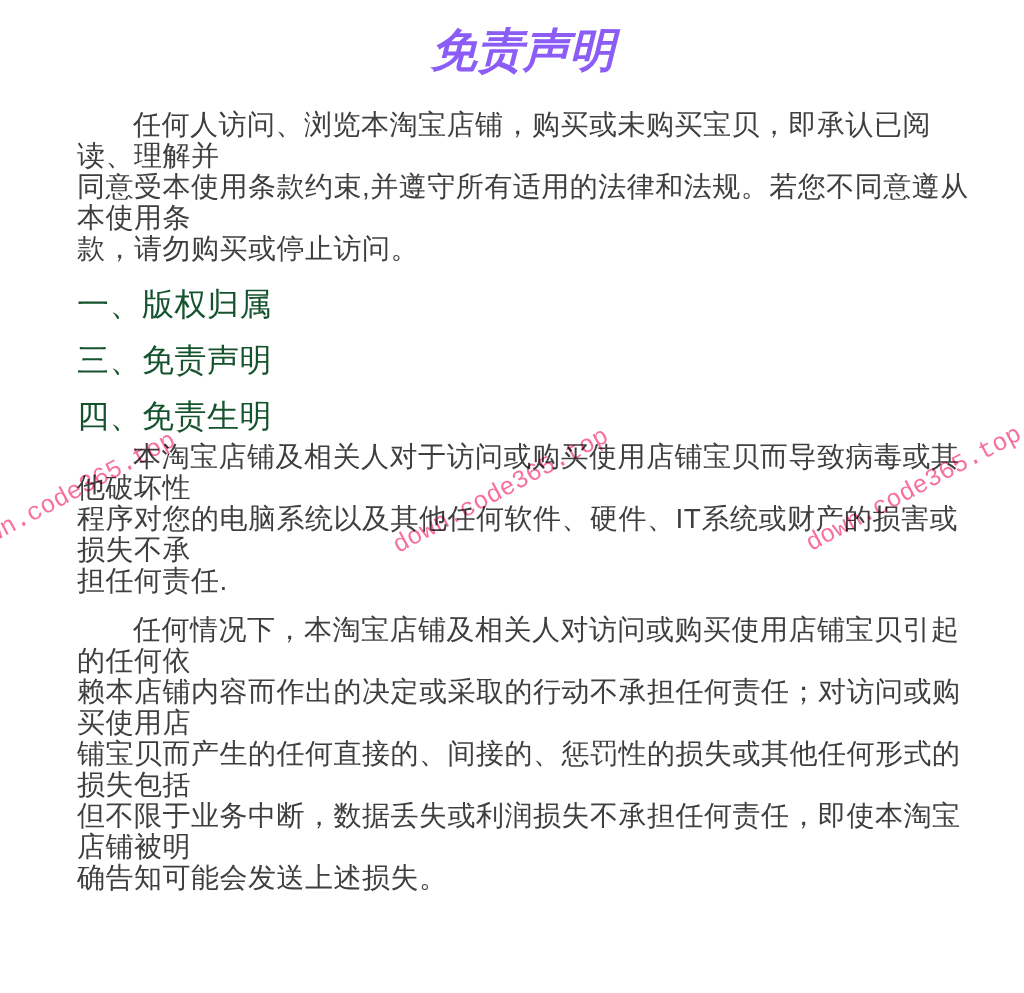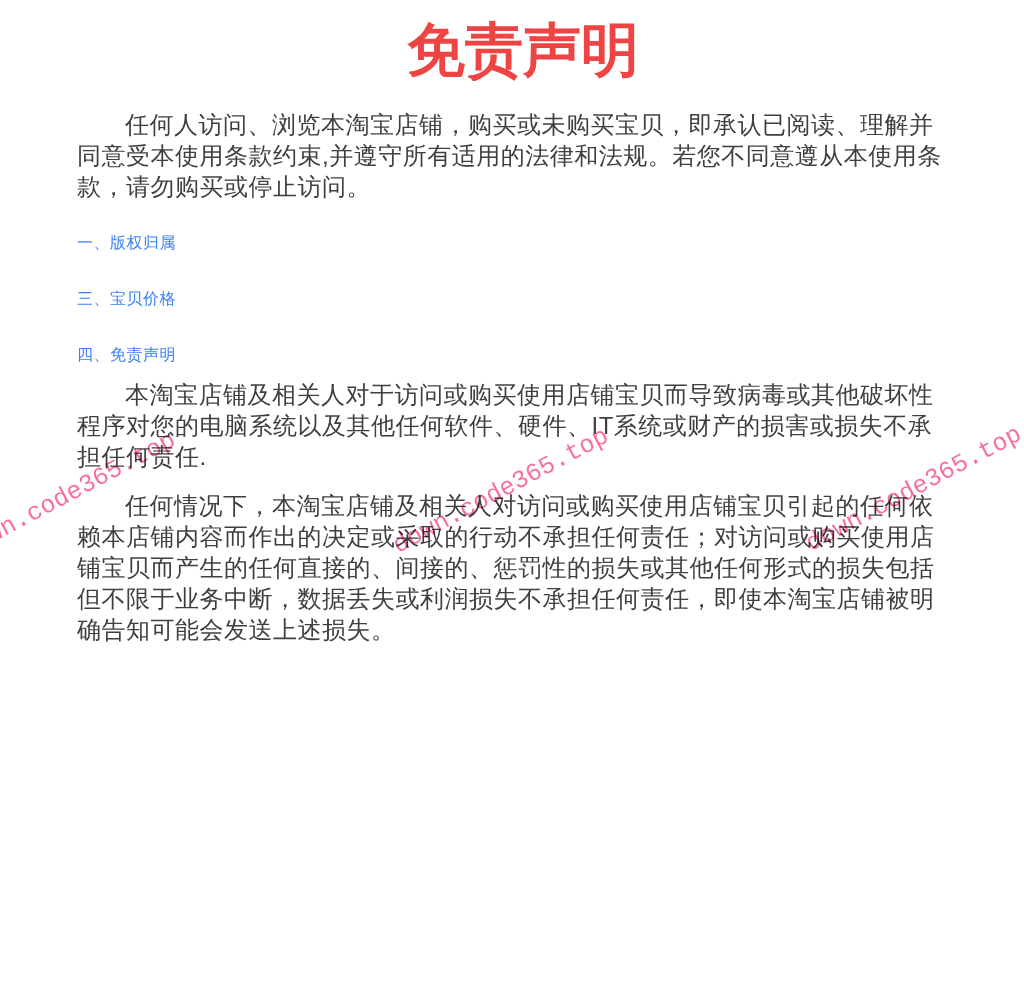--- a/index.html
+++ b/index.html
@@ -13,41 +13,42 @@
     position: relative;
     overflow: hidden;
     font-family: "Liberation Sans", sans-serif;
   }
   .doc {
     position: relative;
     padding: 22px 55px 0 77px;
     z-index: 1;
   }
   .title {
-    font-size: 58px;
+    font-size: 46px;
     line-height: 56px;
     font-weight: bold;
     text-align: center;
-    color: #ef4444;
+    color: #8b5cf6;
     margin: 0 0 31px 0;
+    font-style: italic;
   }
   .para {
-    font-size: 24px;
+    font-size: 28px;
     line-height: 31px;
     color: #3f3f3f;
     margin: 0 0 18px 0;
     white-space: pre-line;
     text-indent: 2em;
     letter-spacing: 0.5px;
   }
   .sec-heading {
-    font-size: 16px;
+    font-size: 32px;
     line-height: 31px;
     font-weight: normal;
-    color: #3b82f6;
+    color: #14532d;
     margin: 25px 0 9px 0;
     letter-spacing: 0.5px;
   }
   .wm {
     position: absolute;
     font-family: "Liberation Mono", monospace;
     font-size: 25px;
     line-height: 27px;
     white-space: nowrap;
     transform-origin: 0 50%;
@@ -67,23 +68,23 @@
 
   <h1 class="title">免责声明</h1>
 
   <p class="para">任何人访问、浏览本淘宝店铺，购买或未购买宝贝，即承认已阅读、理解并
 同意受本使用条款约束,并遵守所有适用的法律和法规。若您不同意遵从本使用条
 款，请勿购买或停止访问。</p>
 
   <h2 class="sec-heading">一、版权归属</h2>
 
 
-  <h2 class="sec-heading">三、宝贝价格</h2>
+  <h2 class="sec-heading">三、免责声明</h2>
 
-  <h2 class="sec-heading">四、免责声明</h2>
+  <h2 class="sec-heading">四、免责生明</h2>
   <p class="para">本淘宝店铺及相关人对于访问或购买使用店铺宝贝而导致病毒或其他破坏性
 程序对您的电脑系统以及其他任何软件、硬件、IT系统或财产的损害或损失不承
 担任何责任.</p>
   <p class="para">任何情况下，本淘宝店铺及相关人对访问或购买使用店铺宝贝引起的任何依
 赖本店铺内容而作出的决定或采取的行动不承担任何责任；对访问或购买使用店
 铺宝贝而产生的任何直接的、间接的、惩罚性的损失或其他任何形式的损失包括
 但不限于业务中断，数据丢失或利润损失不承担任何责任，即使本淘宝店铺被明
 确告知可能会发送上述损失。</p>
 
 </div>

